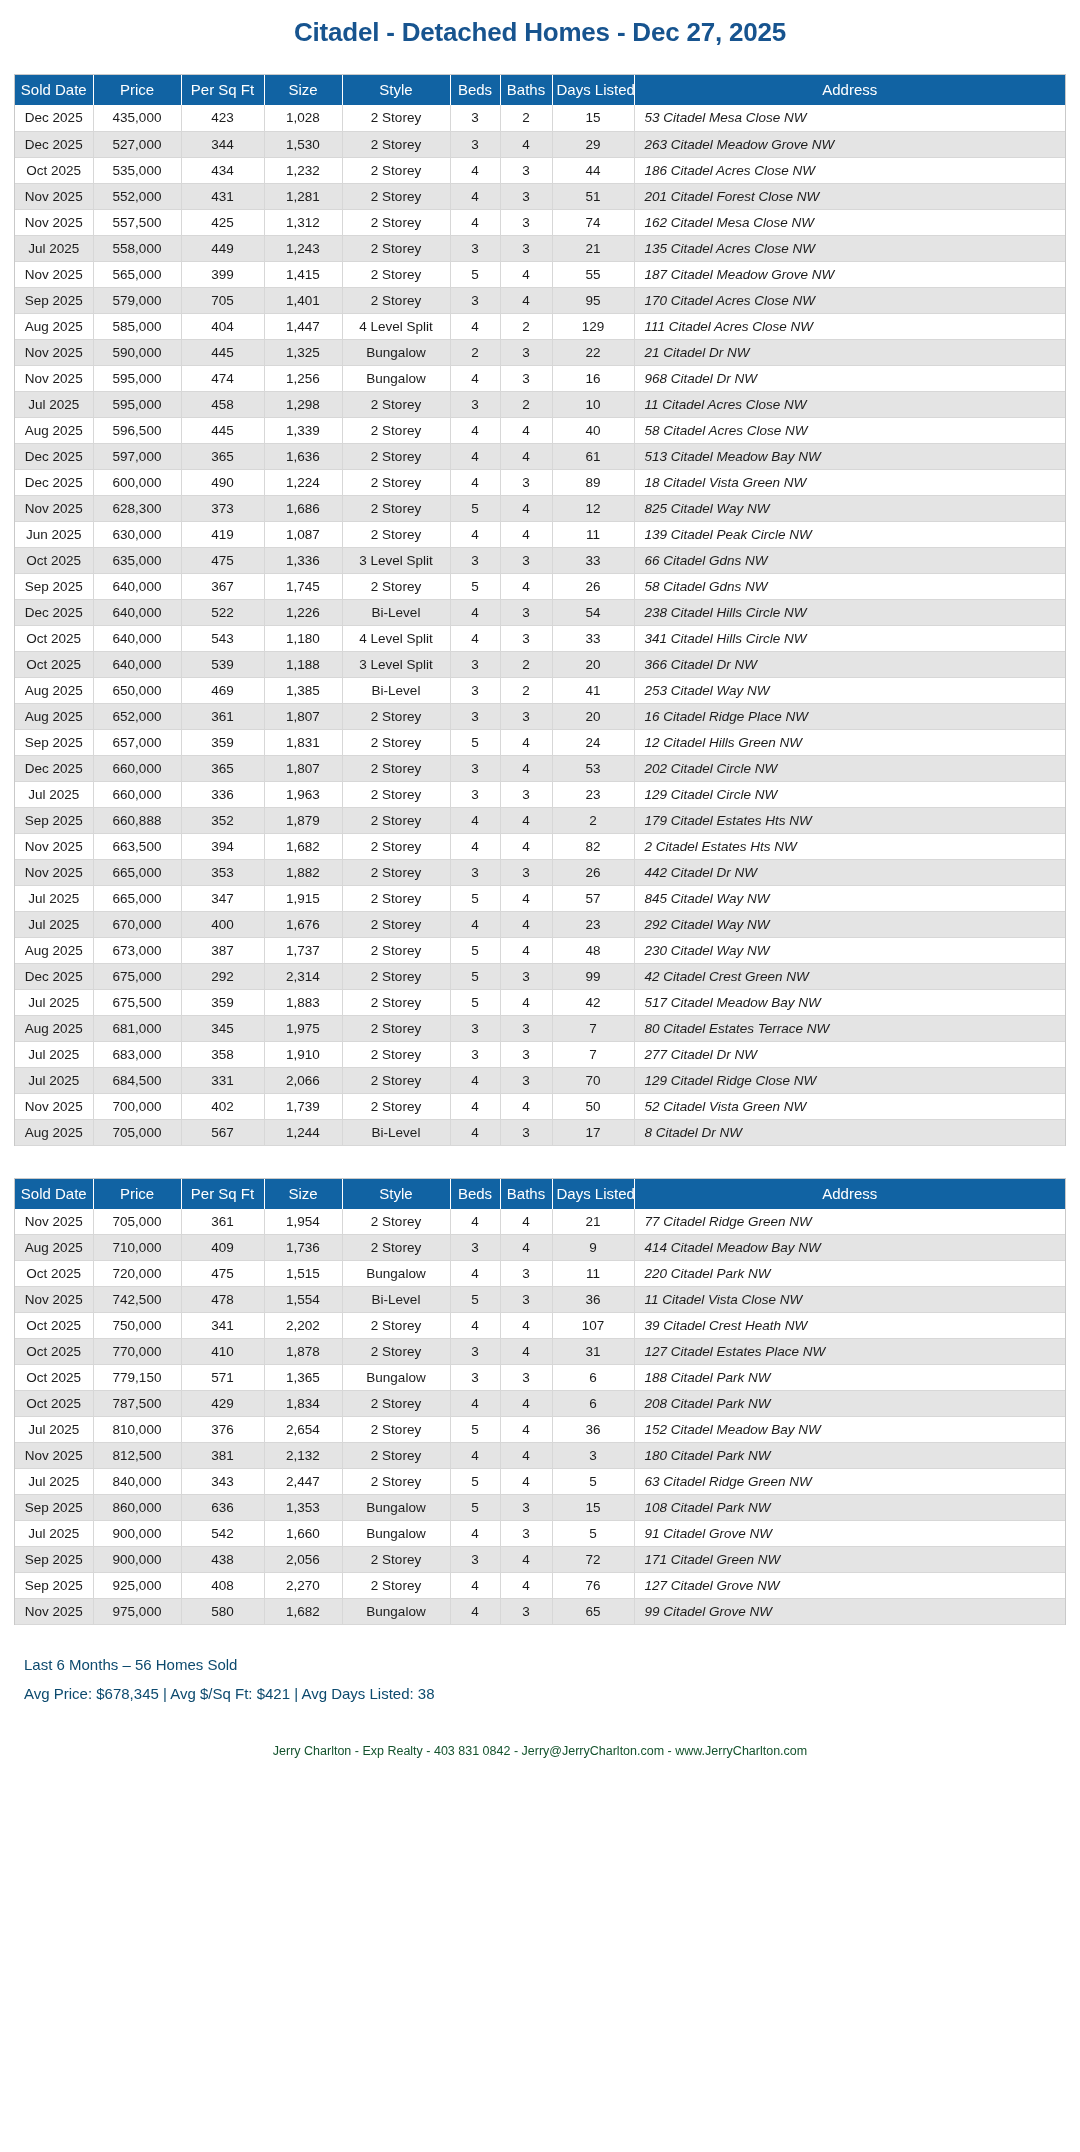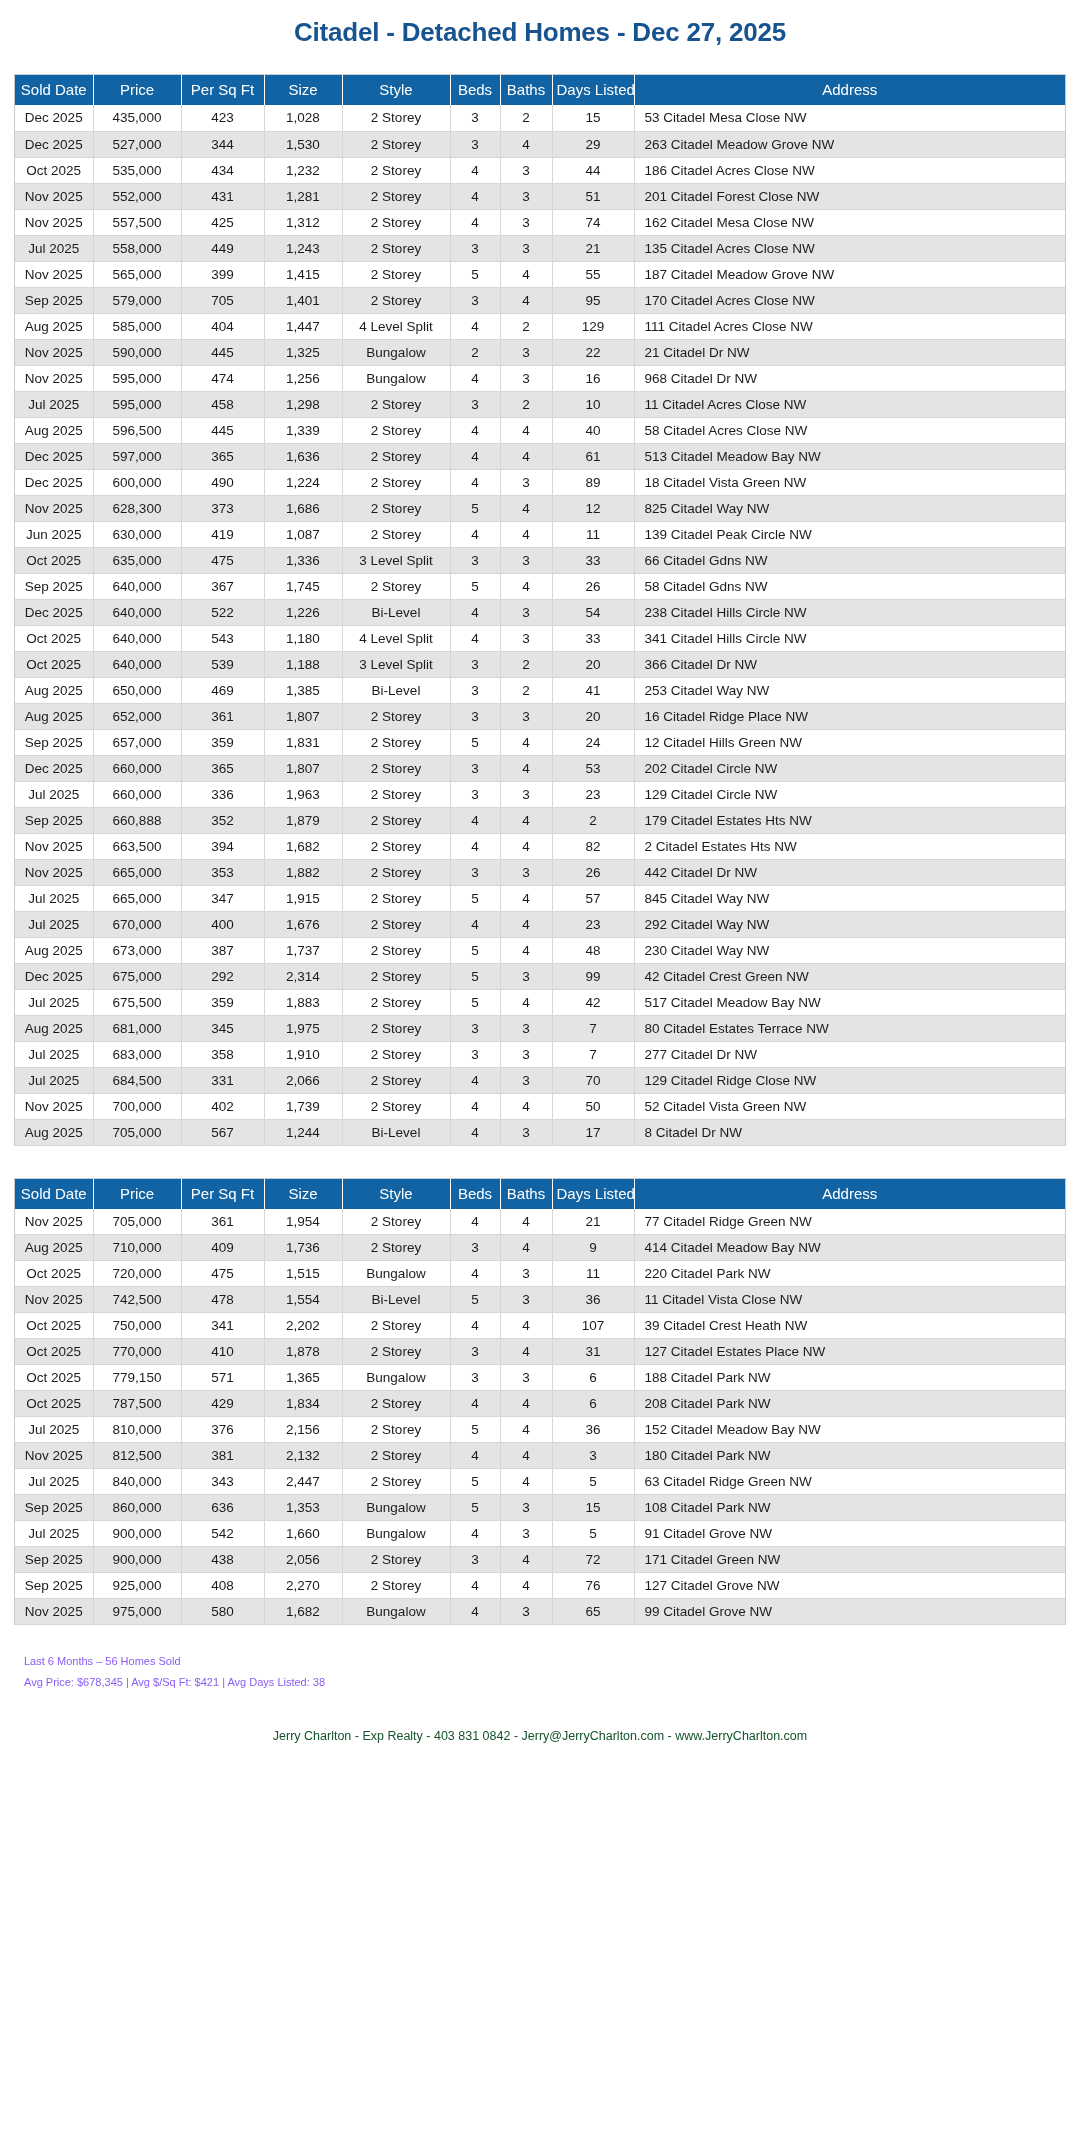--- a/index.html
+++ b/index.html
@@ -71,20 +71,21 @@
     text-align: center;
     font-size: 13.5px;
     color: #1c1c1c;
     white-space: nowrap;
     overflow: hidden;
   }
   table.sales tbody td:last-child {
     border-right: none;
     text-align: left;
     padding-left: 10px;
+    font-style: italic;
   }
   table.sales tbody tr:nth-child(odd) td {
     background: #ffffff;
   }
   table.sales tbody tr:nth-child(even) td {
     background: #e4e4e4;
   }
   
   col.c-date    { width: 78px; }
   col.c-price   { width: 88px; }
@@ -94,22 +95,22 @@
   col.c-beds    { width: 50px; }
   col.c-baths   { width: 52px; }
   col.c-days    { width: 82px; }
   col.c-addr    { width: auto; }
 
   .summary {
     margin-top: 26px;
     padding-left: 10px;
   }
   .summary-line {
-    font-size: 11px;
-    color: #8b5cf6;
+    font-size: 15px;
+    color: #0c4a6e;
     line-height: 1.9;
   }
   .footer {
     text-align: center;
     color: #14532d;
     font-size: 12.5px;
     margin-top: 36px;
     padding-bottom: 24px;
   }
 </style>
@@ -703,21 +704,21 @@
             <td>2 Storey</td>
             <td>4</td>
             <td>4</td>
             <td>6</td>
             <td>208 Citadel Park NW</td>
           </tr>
           <tr>
             <td>Jul 2025</td>
             <td>810,000</td>
             <td>376</td>
-            <td>2,156</td>
+            <td>2,654</td>
             <td>2 Storey</td>
             <td>5</td>
             <td>4</td>
             <td>36</td>
             <td>152 Citadel Meadow Bay NW</td>
           </tr>
           <tr>
             <td>Nov 2025</td>
             <td>812,500</td>
             <td>381</td>

